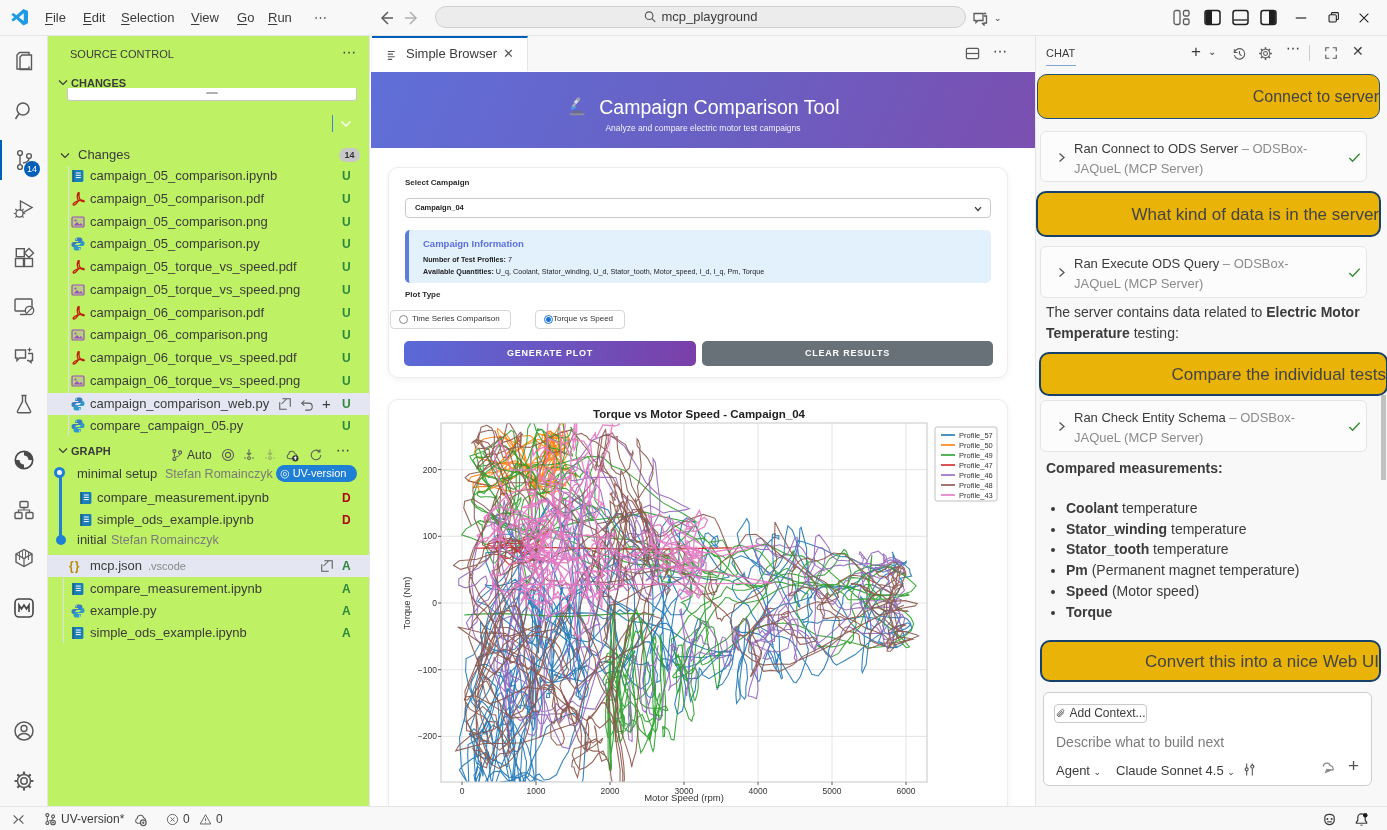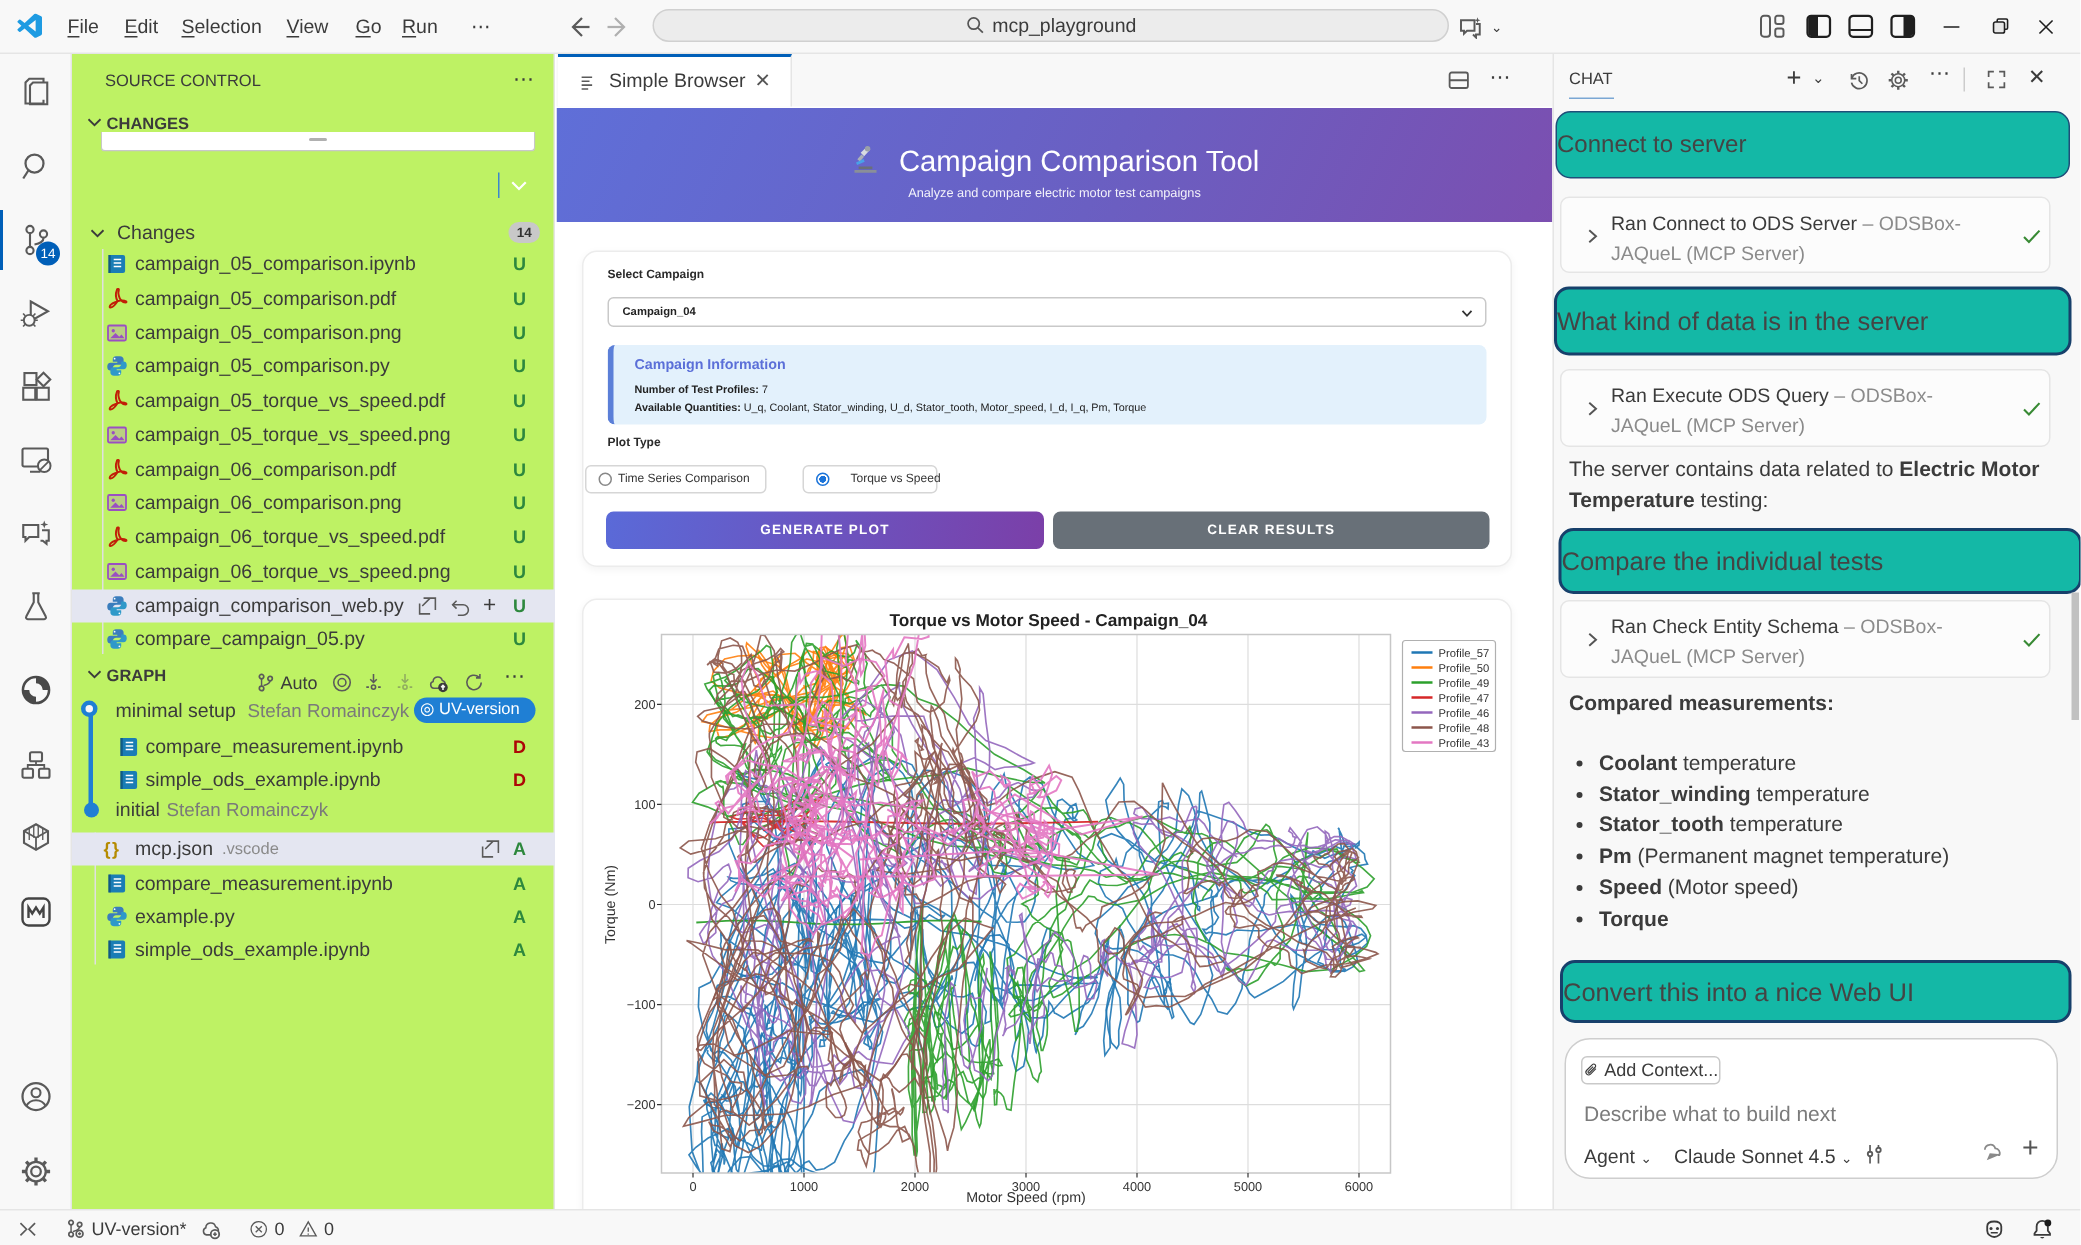--- a/index.html
+++ b/index.html
@@ -37,25 +37,25 @@
 #card1,#card2{position:absolute;left:17px;width:620px;background:#fff;border:1px solid #ececec;border-radius:10px;box-shadow:0 2px 6px rgba(0,0,0,0.05)}
 #card1{top:95px;height:211px}
 #card2{top:327px;height:440px}
 .lbl{position:absolute;font-size:8px;font-weight:bold;color:#2b2b2b}
 #selbox{position:absolute;left:16px;top:30px;width:586px;height:20px;border:1px solid #c9c9c9;border-radius:4px;background:#fff;font-size:7.5px;font-weight:bold;color:#222;line-height:18px;padding-left:9px}
 #infobox{position:absolute;left:16px;top:62px;width:586px;height:53px;background:#e3f1fc;border-left:4px solid #5b7fd8;border-radius:5px;font-size:7.2px;color:#222}
 .radio{position:absolute;top:142px;height:19px;border:1px solid #d6d6d6;border-radius:4px;background:#fff;font-size:8px;color:#333;line-height:16px;white-space:nowrap}
 .btn{position:absolute;top:173px;height:25px;border-radius:5px;color:#fff;font-weight:bold;font-size:9px;text-align:center;line-height:25px;letter-spacing:0.8px}
 
 #chat{position:absolute;left:1035px;top:36px;width:352px;height:770px;background:#f8f8f8;border-left:1px solid #e5e5e5}
-.bubble{position:absolute;background:#14b8a6;border:1.5px solid #1f4e79;border-radius:10px;text-align:left;color:#444;font-size:16px}
+.bubble{position:absolute;background:#eab308;border:1.5px solid #1f4e79;border-radius:10px;text-align:right;color:#444;font-size:16px}
 .toolcard{position:absolute;background:#fcfcfc;border:1px solid #e5e5e5;border-radius:6px;font-size:13px;color:#3b3b3b}
 .toolcard .sub{color:#8b8b8b}
 .ctext{position:absolute;font-size:14px;color:#3b3b3b;line-height:21px}
-#chatinput{position:absolute;left:7px;top:656px;width:329px;height:94px;background:#fff;border:1px solid #cecece;border-radius:17px}
+#chatinput{position:absolute;left:7px;top:656px;width:329px;height:94px;background:#fff;border:1px solid #cecece;border-radius:6px}
 
 #statusbar{position:absolute;left:0;top:806px;width:1387px;height:24px;background:#f8f8f8;border-top:1px solid #e5e5e5;font-size:12px;color:#3b3b3b}
 .sb{position:absolute;top:0;height:24px;line-height:24px}
 svg.ic{stroke:#5a5a5a;fill:none;stroke-width:1.3}
 </style>
 </head>
 <body>
 
 <div id="titlebar">
   <svg class="abs" style="left:11px;top:9px" width="17" height="17" viewBox="0 0 100 100">
@@ -482,21 +482,21 @@
       <div id="selbox">Campaign_04<svg style="position:absolute;right:8px;top:7px" width="8" height="6" viewBox="0 0 8 6">
             <path d="M1 1.2 4 4.5 7 1.2" fill="none" stroke="#333" stroke-width="1.2"></path>
           </svg></div>
       <div id="infobox">
         <div style="position:absolute;left:14px;top:8px;font-size:9.5px;font-weight:bold;color:#5b6fd8">Campaign Information</div>
         <div style="position:absolute;left:14px;top:25px"><b>Number of Test Profiles:</b> 7</div>
         <div style="position:absolute;left:14px;top:37px"><b>Available Quantities:</b> U_q, Coolant, Stator_winding, U_d, Stator_tooth, Motor_speed, I_d, I_q, Pm, Torque</div>
       </div>
       <div class="lbl" style="left:16px;top:122px">Plot Type</div>
       <div class="radio" style="left:1px;width:121px"><span style="position:absolute;left:8px;top:4px;width:9px;height:9px;border:1px solid #888;border-radius:50%"></span><span style="margin-left:21px">Time Series Comparison</span></div>
-      <div class="radio" style="left:146px;width:90px"><span style="position:absolute;left:8px;top:4px;width:9px;height:9px;border:1px solid #1a73d9;border-radius:50%;background:radial-gradient(circle,#1a73d9 0 2.2px,#fff 2.4px)"></span><span style="margin-left:31px">Torque vs Speed</span></div>
+      <div class="radio" style="left:146px;width:90px"><span style="position:absolute;left:8px;top:4px;width:9px;height:9px;border:1px solid #1a73d9;border-radius:50%;background:radial-gradient(circle,#1a73d9 0 2.2px,#fff 2.4px)"></span><span style="margin-left:17px">Torque vs Speed</span></div>
       <div class="btn" style="left:15px;width:292px;background:linear-gradient(100deg,#5a6ad8,#7b3fa8)">GENERATE PLOT</div>
       <div class="btn" style="left:313px;width:291px;background:#687078">CLEAR RESULTS</div>
     </div>
     <div id="card2">
       <div style="position:absolute;left:0;top:8px;width:620px;text-align:center;font-size:11.5px;font-weight:bold;color:#222">Torque vs Motor Speed - Campaign_04</div>
       <svg width="620" height="407" viewBox="0 0 620 407" style="position:absolute;left:0;top:0">
 <rect x="52" y="23" width="486" height="359" fill="#ffffff"></rect>
 <line x1="73" y1="23" x2="73" y2="382" stroke="#dddddd" stroke-width="0.8"></line>
 <line x1="147" y1="23" x2="147" y2="382" stroke="#dddddd" stroke-width="0.8"></line>
 <line x1="221" y1="23" x2="221" y2="382" stroke="#dddddd" stroke-width="0.8"></line>

